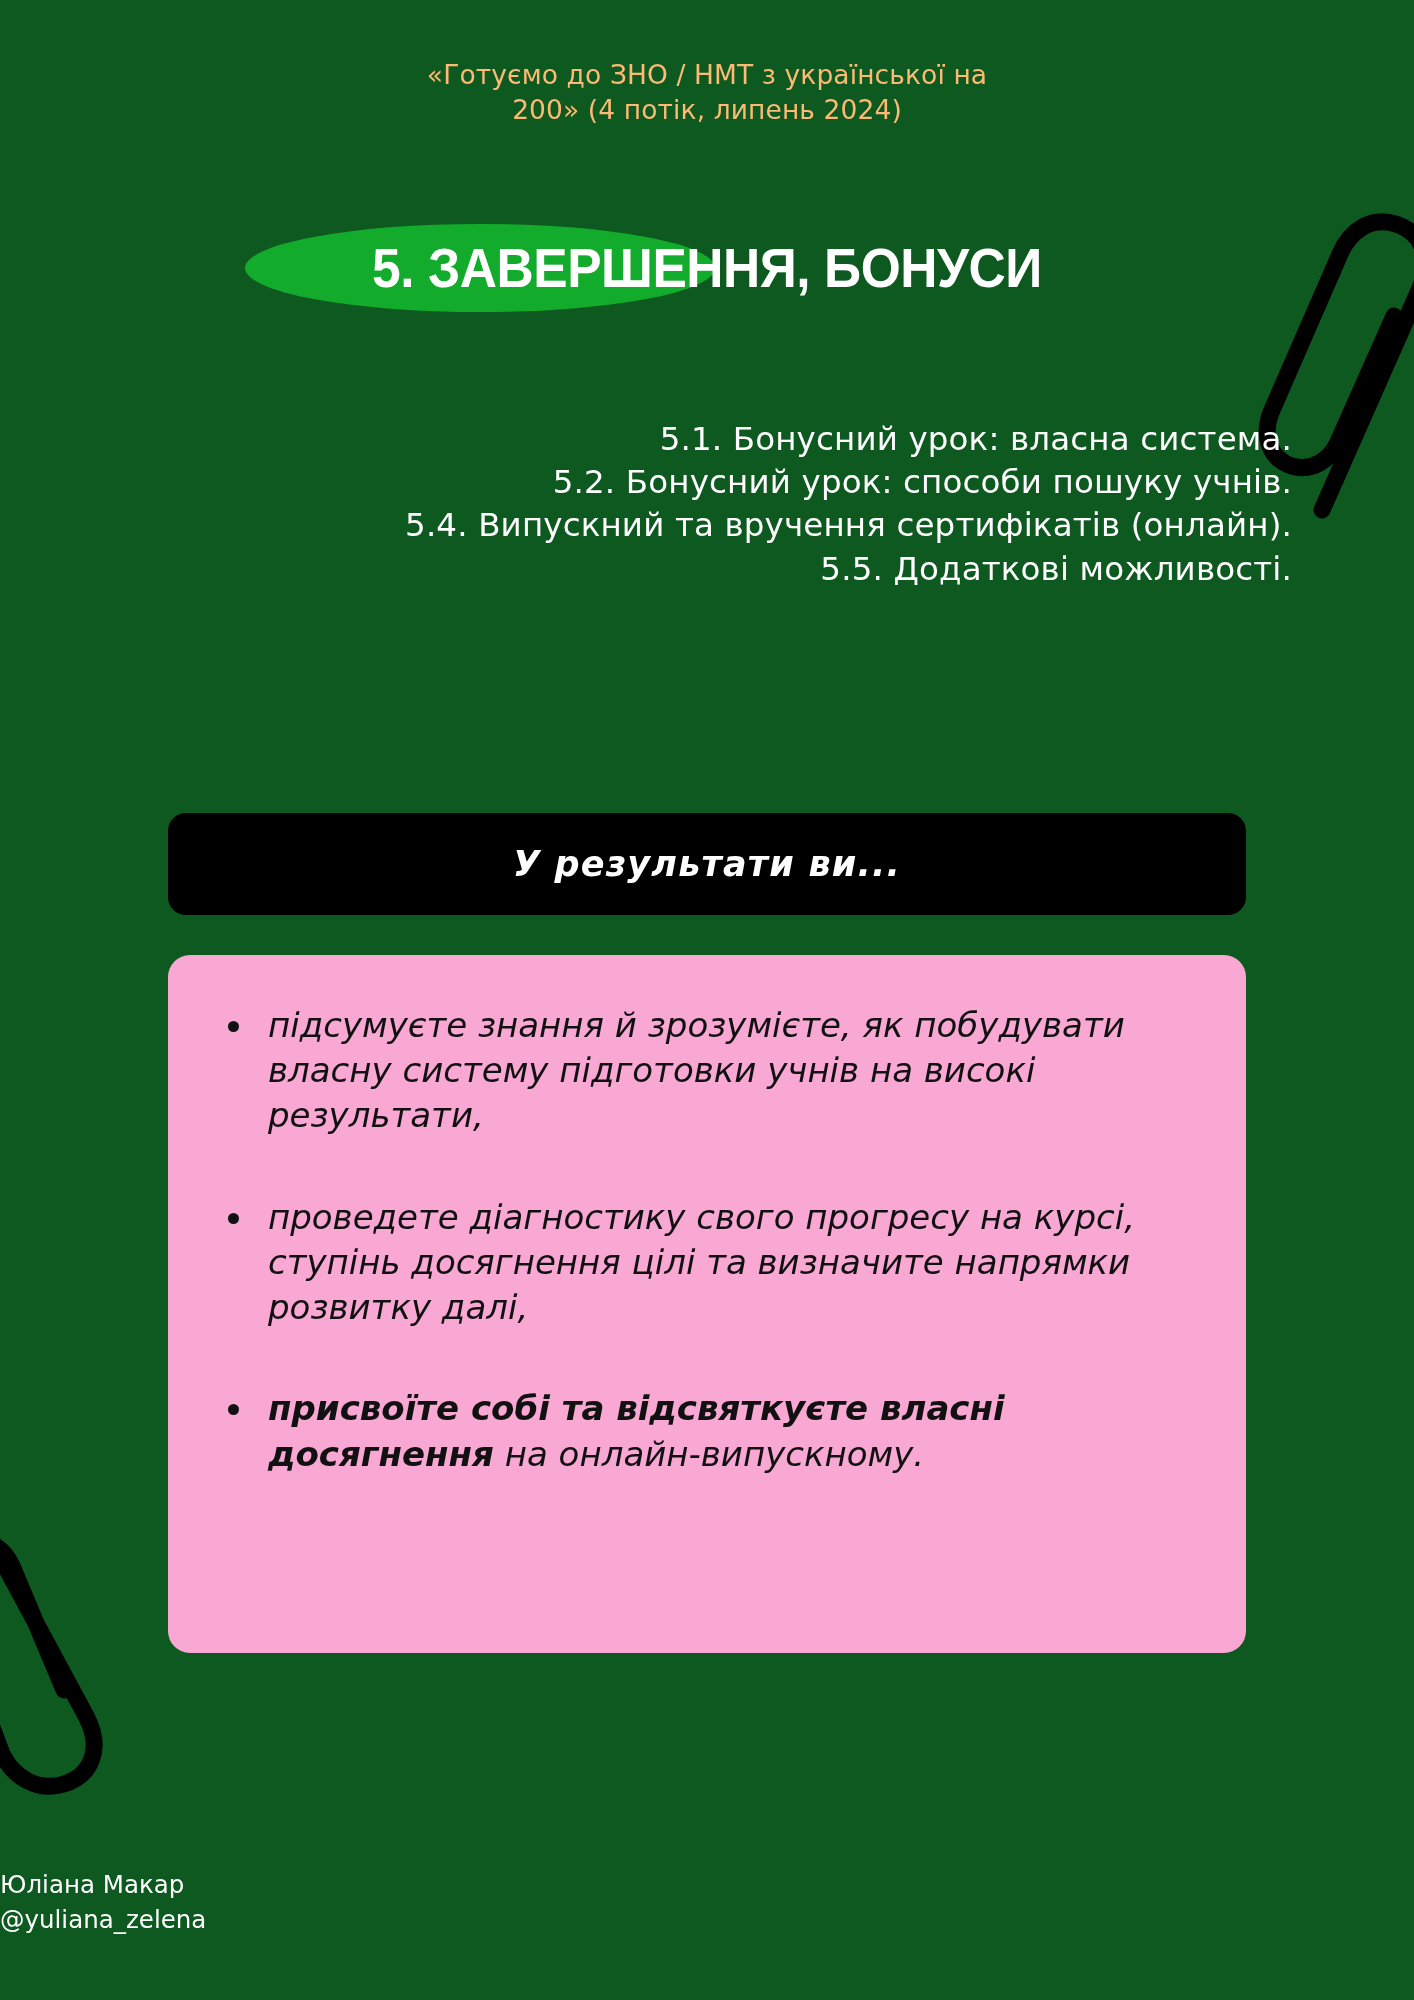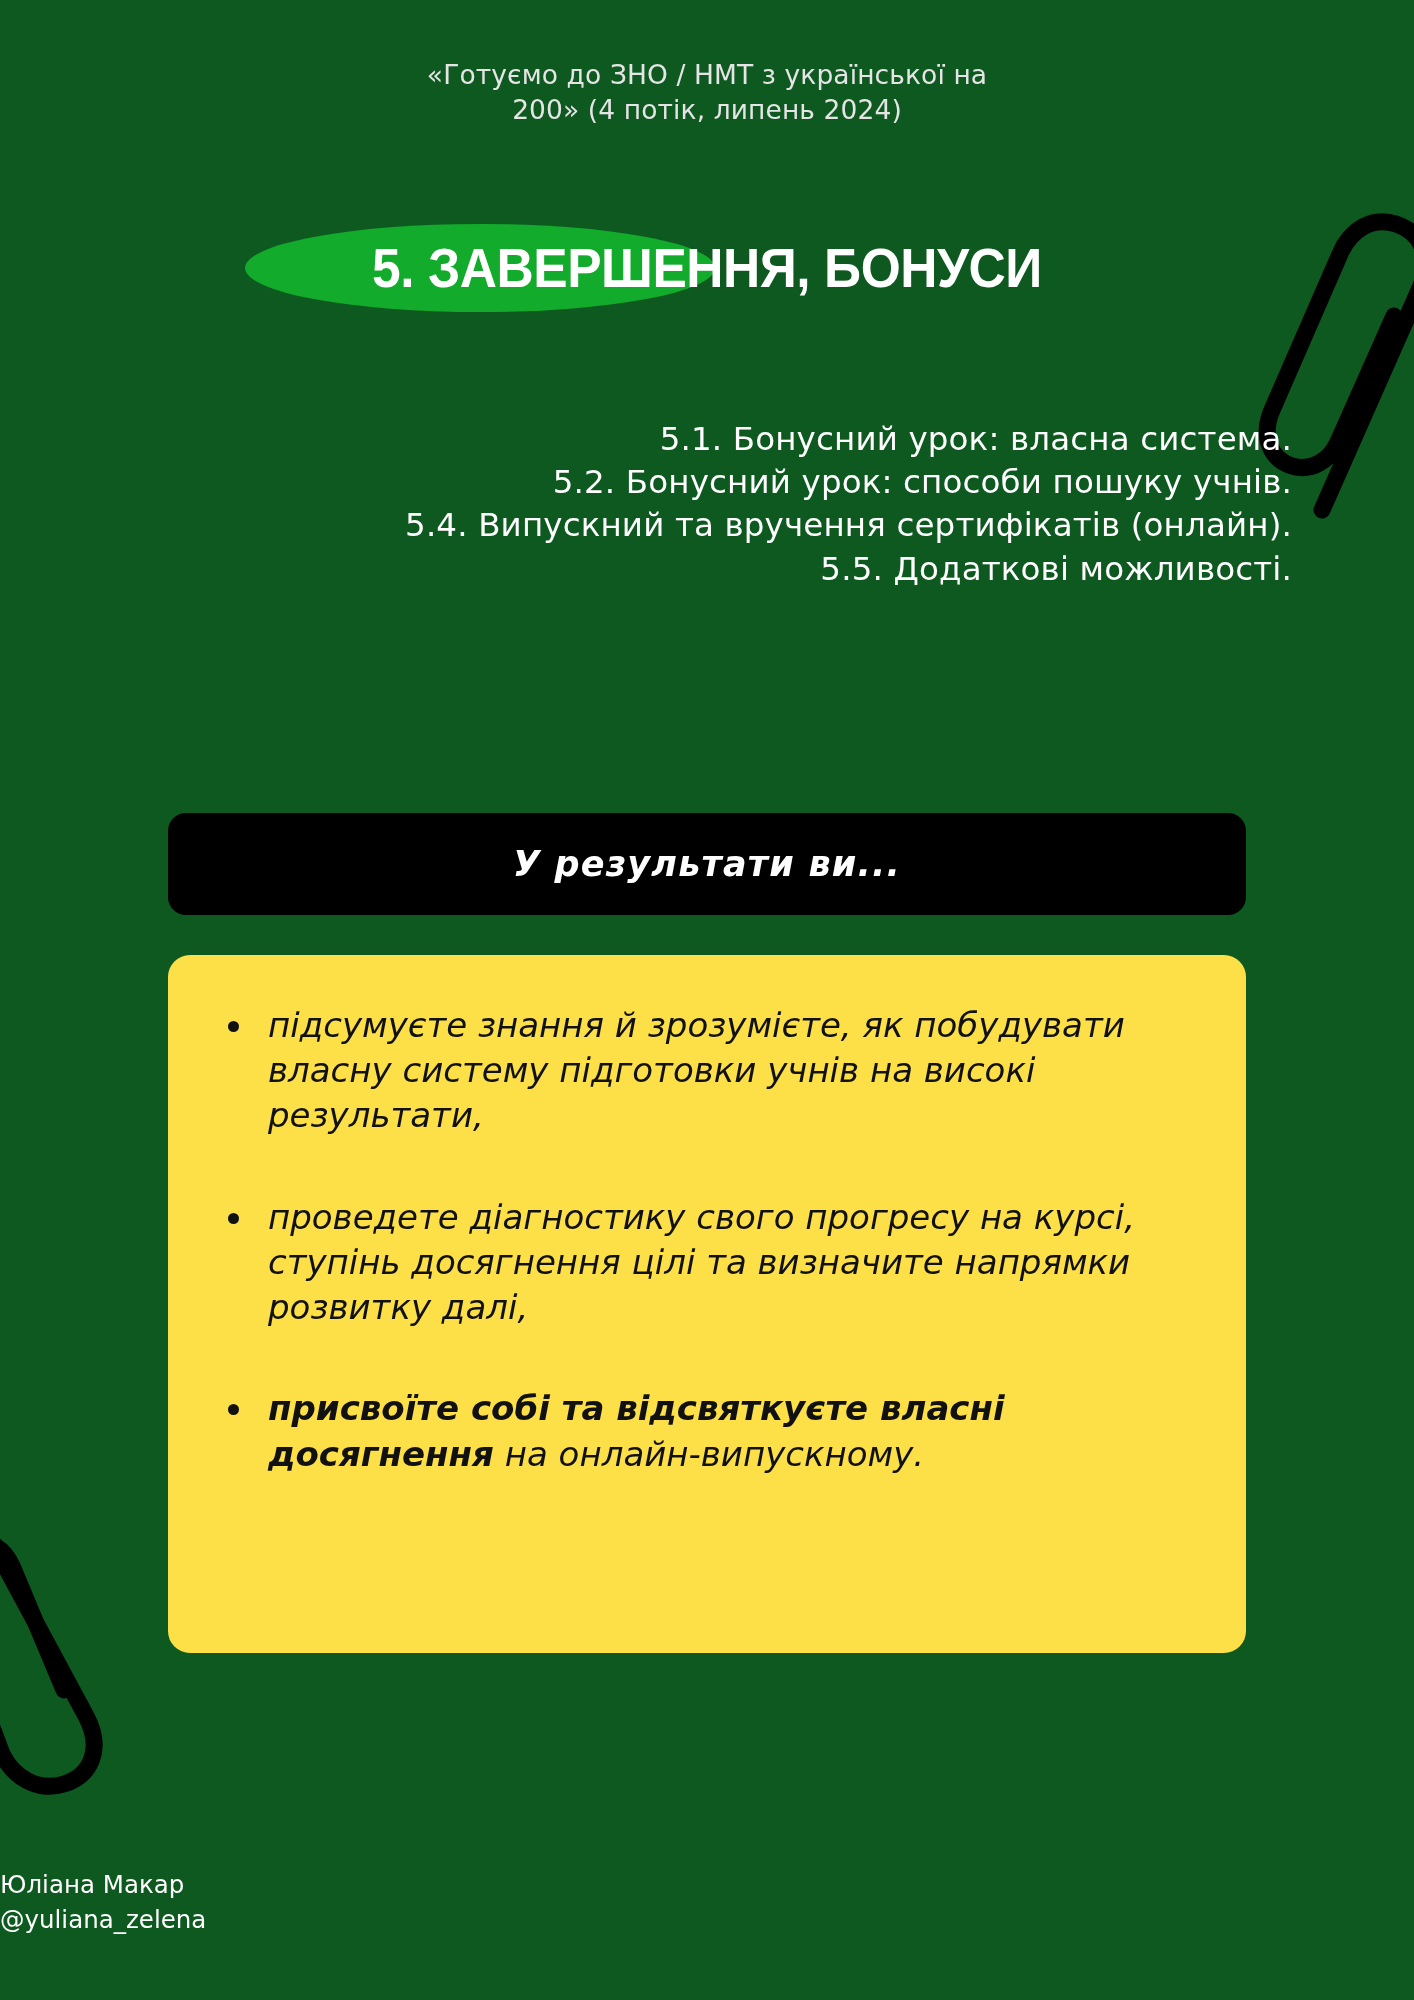--- a/index.html
+++ b/index.html
@@ -39,21 +39,21 @@
     height: 330px;
   }
 
   
   .header {
     position: absolute;
     top: 58px;
     left: 0;
     width: 100%;
     text-align: center;
-    color: #e5e5e5;
+    color: #fdba74;
     font-size: 26.5px;
     line-height: 1.32;
     letter-spacing: 0.1px;
     font-family: "DejaVu Sans", sans-serif;
   }
   .header-line { display: block; }
 
   
   .title-wrap {
     position: absolute;
@@ -124,21 +124,21 @@
     font-family: "DejaVu Sans", sans-serif;
   }
 
   
   .card {
     position: absolute;
     top: 955px;
     left: 168px;
     width: 1078px;
     height: 698px;
-    background: #fde047;
+    background: #f9a8d4;
     border-radius: 22px;
     padding: 48px 58px 48px 48px;
   }
   .bullets {
     list-style: none;
     color: #111111;
     font-size: 34px;
     font-style: italic;
     line-height: 1.33;
     font-family: "DejaVu Sans", sans-serif;

